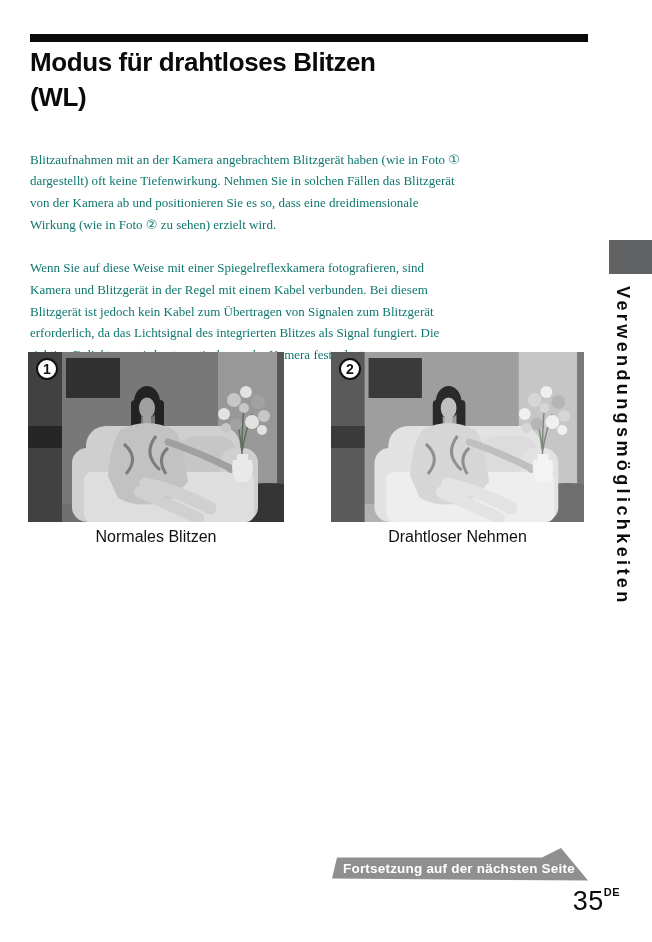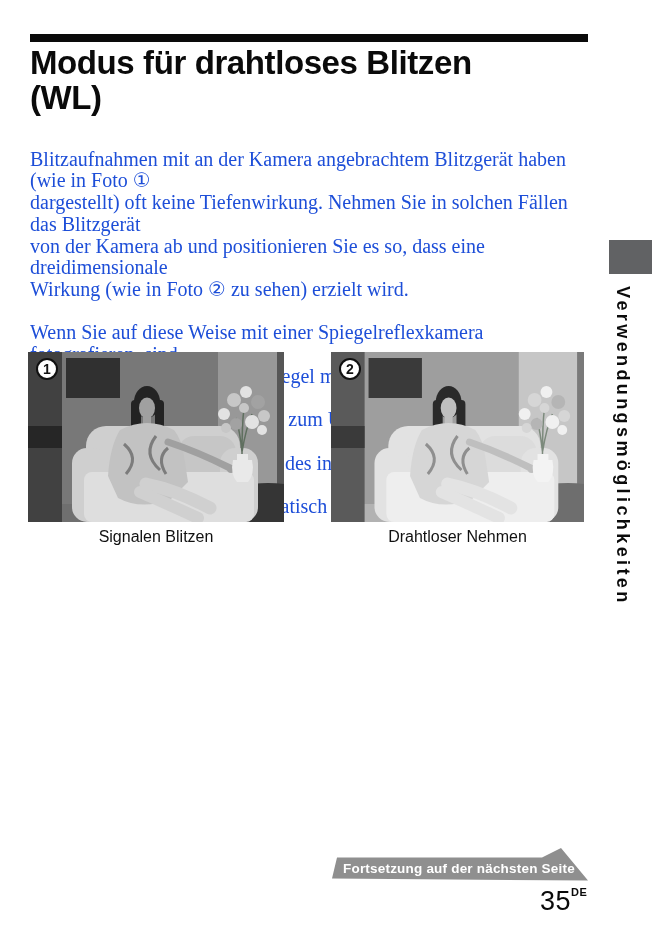--- a/index.html
+++ b/index.html
@@ -4,27 +4,27 @@
 <style>
   html,body{margin:0;padding:0;background:#e8e8e8;}
   .page{
     position:relative;width:652px;height:942px;background:#ffffff;
     margin:0 auto;overflow:hidden;
     font-family:"Liberation Sans", sans-serif;color:#000;
   }
   .top-rule{position:absolute;left:30px;top:34px;width:558px;height:8px;background:#0a0a0a;}
   .title{
     position:absolute;left:30px;top:45px;width:570px;
-    font-size:33px;font-weight:900;line-height:35px;letter-spacing:-0.4px;
+    font-size:26px;font-weight:900;line-height:35px;letter-spacing:-0.4px;
     white-space:pre-line;color:#0a0a0a;
   }
   .body-text{
     position:absolute;left:30px;top:127px;width:552px;
     font-family:"Liberation Serif","DejaVu Sans",serif;
-    font-size:20px;line-height:21.7px;white-space:pre-line;color:#1d4ed8;
+    font-size:13px;line-height:21.7px;white-space:pre-line;color:#0f766e;
   }
   .body-text p{margin:0;white-space:pre-line;}
   .figure{position:absolute;top:352px;}
   .figure.fig1{left:28px;width:256px;}
   .figure.fig2{left:331px;width:253px;}
   .photo-frame{position:relative;width:100%;height:170px;overflow:hidden;background:#888;}
   .photo-frame svg{display:block;width:100%;height:100%;}
   .badge{
     position:absolute;top:6px;left:8px;width:22px;height:22px;border-radius:50%;
     background:#fff;border:2px solid #111;box-sizing:border-box;
@@ -41,21 +41,21 @@
     writing-mode:vertical-rl;
     font-size:18px;font-weight:700;letter-spacing:3.4px;color:#0a0a0a;
     white-space:nowrap;
   }
   .banner{position:absolute;left:330px;top:847px;width:260px;height:36px;}
   .banner text{
     font-family:"Liberation Sans",sans-serif;font-size:13.5px;font-weight:bold;
     fill:#ffffff;letter-spacing:0.2px;
   }
   .page-number{
-    position:absolute;left:540px;top:886px;width:80px;text-align:left;
+    position:absolute;left:540px;top:886px;width:80px;text-align:right;
     color:#0a0a0a;
   }
   .page-number .num{font-size:27px;letter-spacing:0.5px;}
   .page-number .suffix{font-size:11px;font-weight:600;vertical-align:14px;letter-spacing:0.5px;}
 
   
   .p1{--wall:#787878;--wallLight:#989898;--darkEdge:#565656;--floor:#6f6f6f;--darkSide:#414141;
       --frame:#303030;--shelf:#262626;--chair:#cfcfcf;--chairLight:#dedede;--cushion:#c6c6c6;
       --hair:#232323;--skin:#a0a0a0;--blouse:#c2c2c2;--pattern:#7c7c7c;--pants:#d0d0d0;
       --vase:#e9e9e9;--table:#353535;--fA:#e2e2e2;--fB:#a2a2a2;--fC:#c7c7c7;--stem:#5f6f5f;}
@@ -141,21 +141,21 @@
           <circle class="sc-fB" cx="208" cy="72" r="6"></circle>
             <circle class="sc-fC" cx="216" cy="56" r="5"></circle>
           <circle class="sc-fC" cx="198" cy="76" r="5"></circle>
             <circle class="sc-fA" cx="234" cy="78" r="5"></circle>
           <rect class="sc-vase" x="209" y="102" width="11" height="6"></rect>
           <path class="sc-vase" d="M205,108 h19 q3,14 -4,22 h-11 q-7,-8 -4,-22 z"></path>
         </g>
       </svg>
       <div class="badge">1</div>
     </div>
-    <figcaption class="caption">Signalen Blitzen</figcaption>
+    <figcaption class="caption">Normales Blitzen</figcaption>
   </figure>
 
   <figure class="figure fig2" style="margin:0;">
     <div class="photo-frame p2">
       <svg viewBox="0 0 256 170" preserveAspectRatio="none">
         <rect class="sc-wall" x="0" y="0" width="256" height="170"></rect>
         <rect class="sc-wallLight" x="190" y="0" width="66" height="170"></rect>
         <rect class="sc-darkEdge" x="249" y="0" width="7" height="170"></rect>
         <rect class="sc-floor" x="0" y="152" width="256" height="18"></rect>
         <rect class="sc-darkSide" x="0" y="0" width="34" height="170"></rect>

